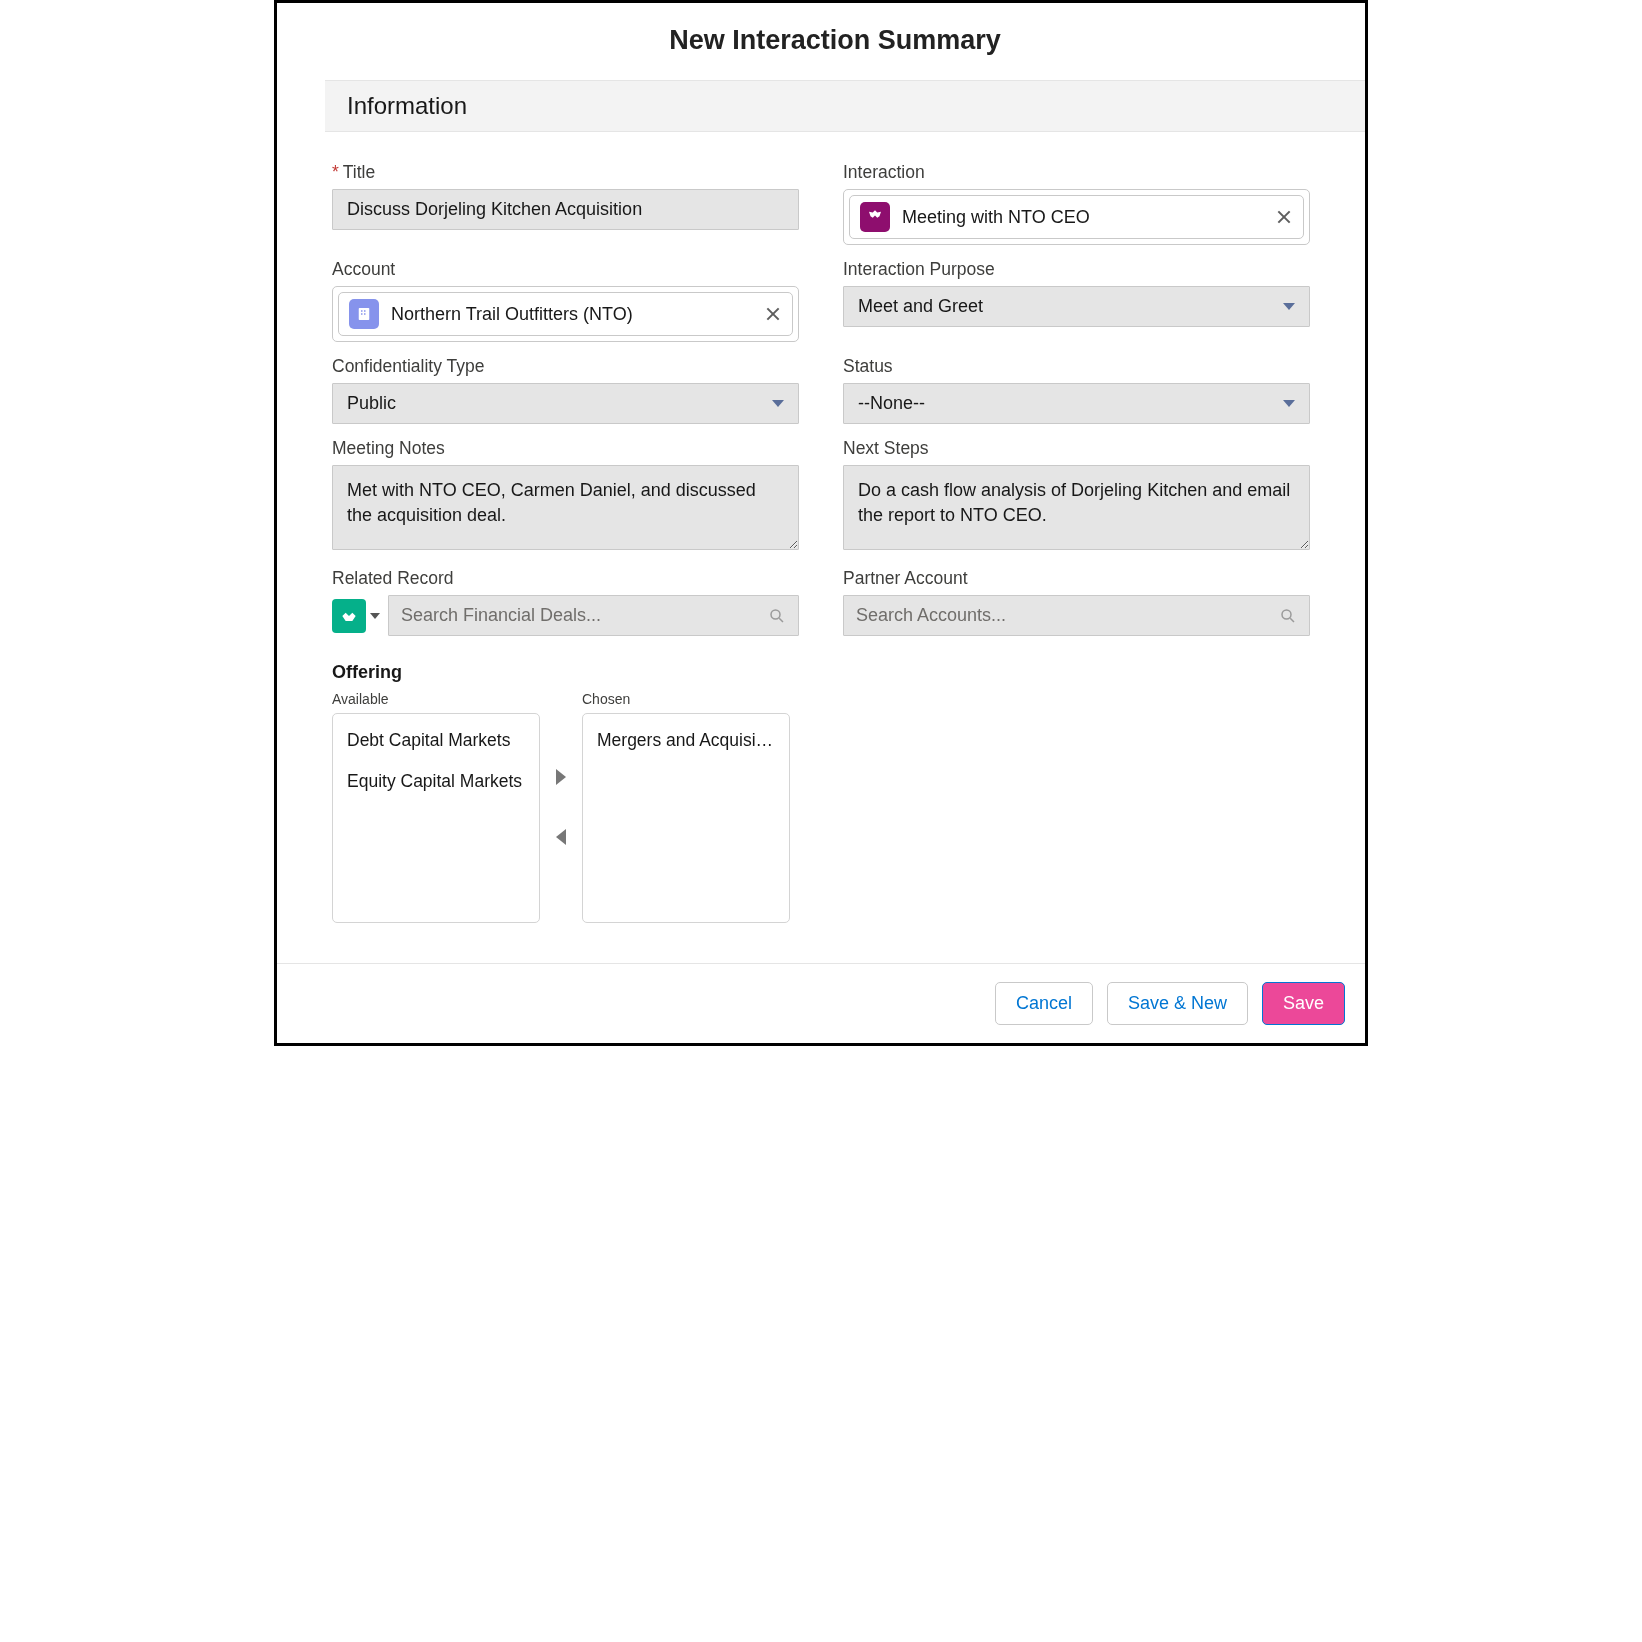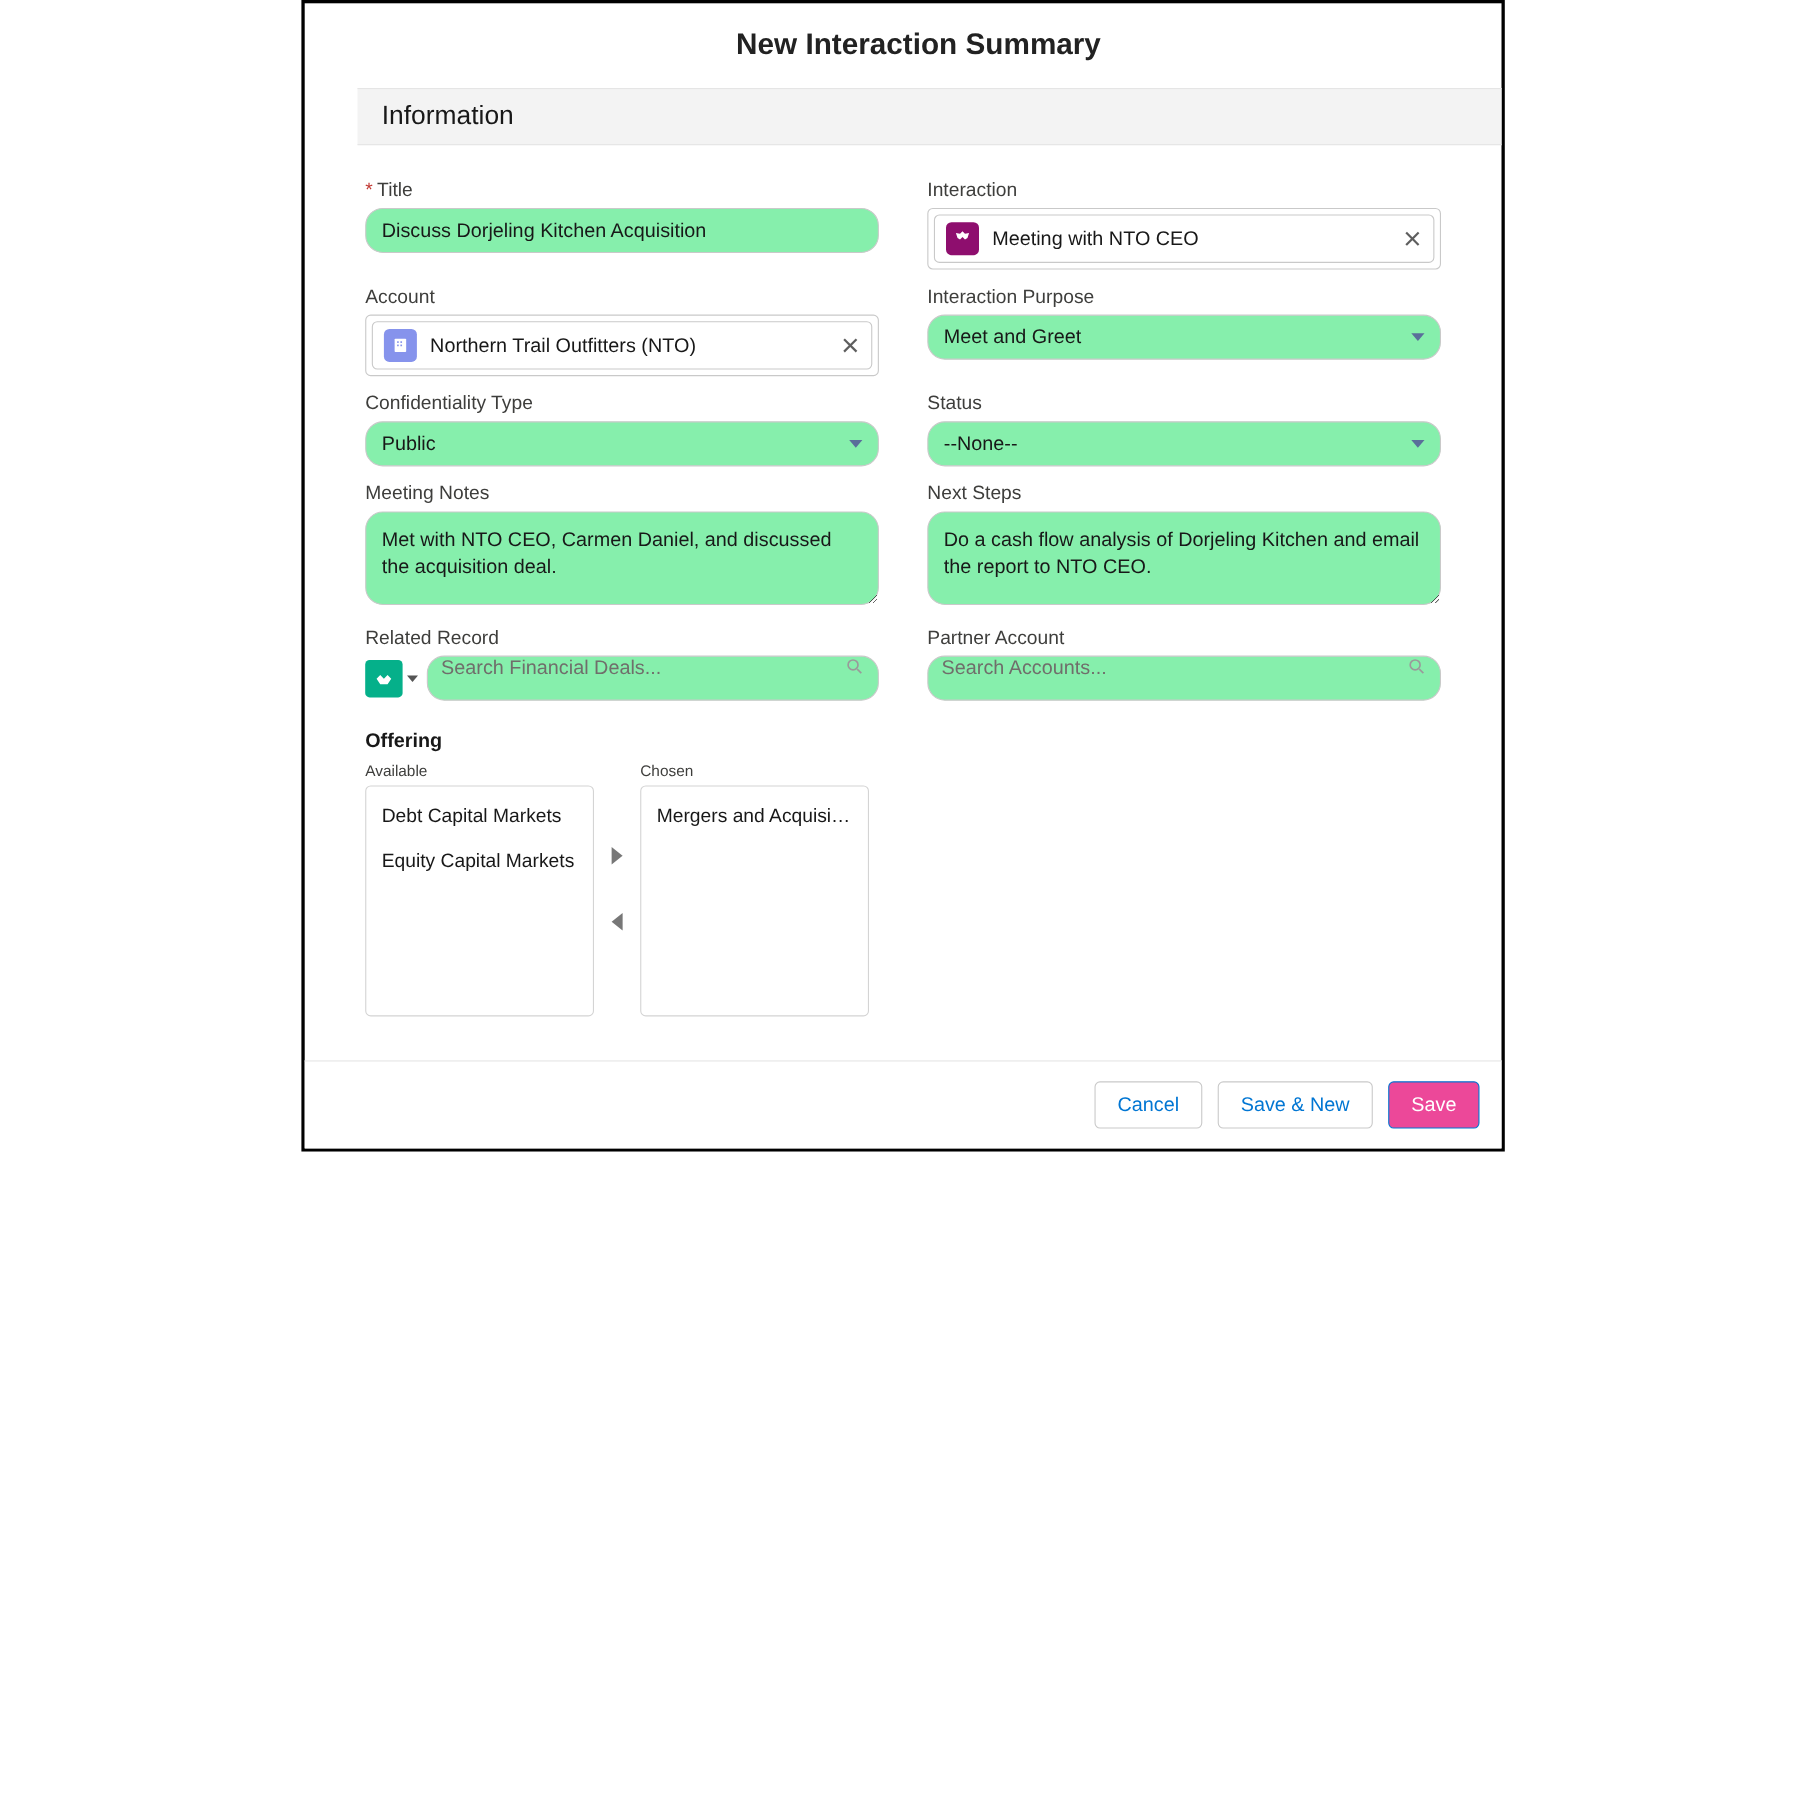--- a/index.html
+++ b/index.html
@@ -52,24 +52,24 @@
     font-size: 17.5px;
     color: #3e3e3c;
     font-weight: 400;
     margin-bottom: 6px;
     display: block;
   }
   .req-star { color: #c23934; margin-right: 4px; }
   .text-input, .select, .textarea, .lookup-input {
     width: 100%;
     border: 1px solid #c9c9c9;
-    border-radius: 16px;
+    border-radius: 1px;
     font-size: 18px;
     color: #181818;
-    background: #86efac;
+    background: #e5e5e5;
   }
   .text-input { padding: 10px 14px; height: 41px; }
   .select {
     padding: 10px 14px;
     height: 41px;
     position: relative;
     display: flex;
     align-items: center;
     justify-content: space-between;
     cursor: pointer;
@@ -123,21 +123,21 @@
   .close-x::after  { transform: translate(-50%,-50%) rotate(-45deg); }
 
   .icon-account { background: #8693ec; }
   .icon-interaction { background: #8e0e6e; }
   .icon-teal { background: #05b08a; }
 
   
   .lookup-input {
     height: 41px;
     display: flex;
-    align-items: flex-start;
+    align-items: center;
     padding: 0 12px;
     gap: 8px;
     color: #706e6b;
   }
   .lookup-input .ph { flex: 1; font-size: 18px; color: #706e6b; }
   .lookup-input .search-ico { width: 18px; height: 18px; color: #9a9a9a; }
 
   .prefix-box {
     display: flex;
     align-items: center;

